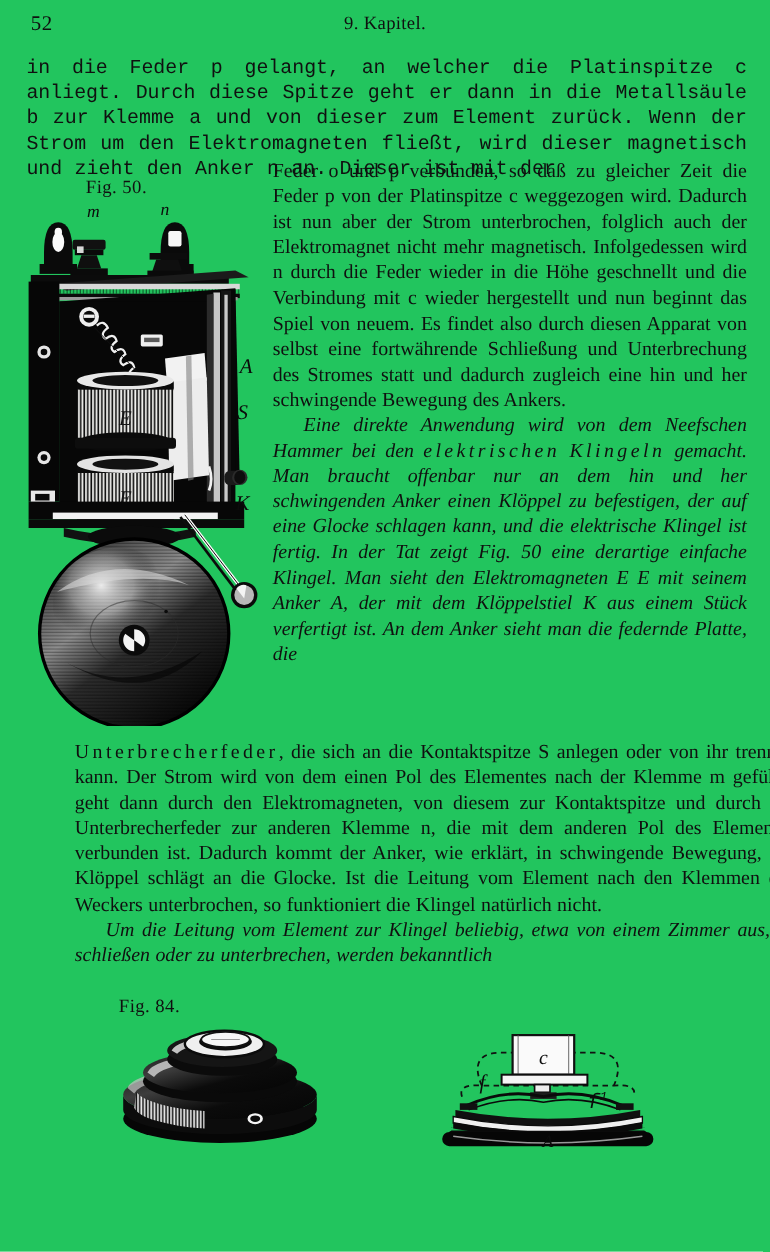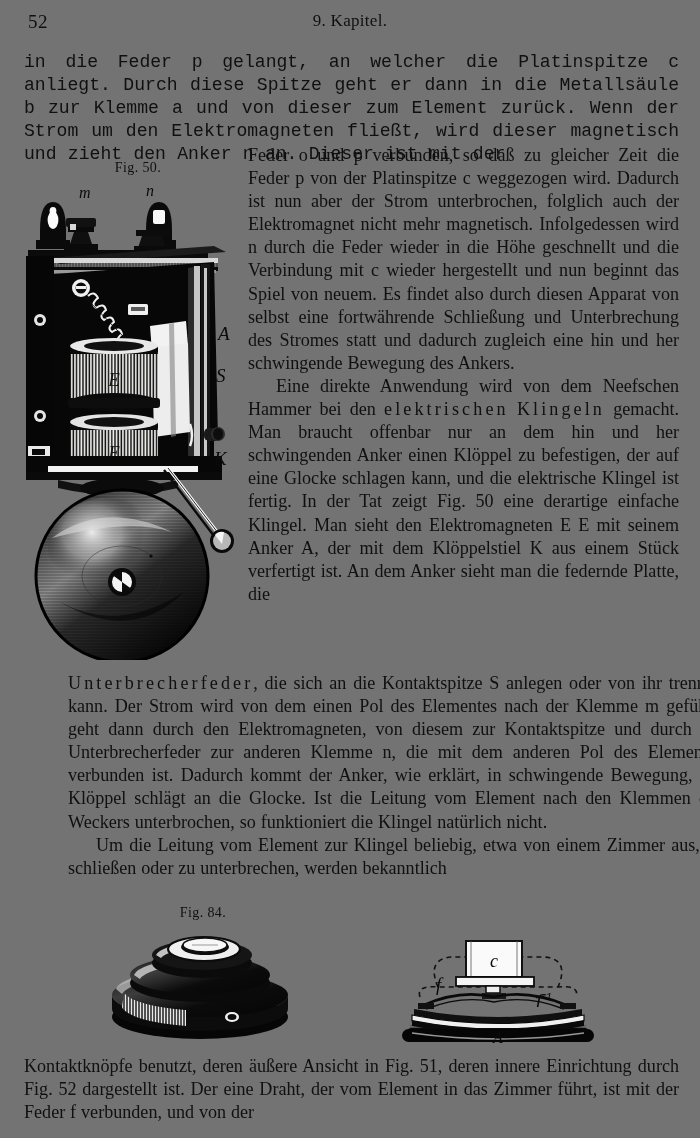--- a/index.html
+++ b/index.html
@@ -12,21 +12,21 @@
     height: 1138px;
     position: relative;
     overflow: hidden;
     font-family: "Liberation Serif", "DejaVu Serif", serif;
     color: #101010;
     -webkit-font-smoothing: antialiased;
   }
   .page {
     position: absolute;
     inset: 0;
-    background: #737373;
+    background: #22c55e;
   }
 
   
   .runhead {
     position: absolute;
     top: 11px;
     left: 24px;
     right: 24px;
     height: 22px;
   }
@@ -51,21 +51,21 @@
   .col {
     position: absolute;
     font-size: 18.1px;
     line-height: 23.1px;
     text-align: justify;
     text-justify: inter-word;
     hyphens: none;
     word-spacing: .4px;
   }
   .col p { margin: 0; }
-  .col p.ind { text-indent: 28px; }
+  .col p.ind { text-indent: 28px; font-style: italic; }
 
   
   #block-top {
     left: 24px;
     top: 51px;
     width: 655px;
     font-family: Liberation Mono, monospace;
   }
   
   #block-side {
@@ -84,23 +84,23 @@
   #block-bottom {
     left: 24px;
     top: 1055px;
     width: 655px;
   }
 
   .sp { letter-spacing: 3.1px; }
 
   
   .figcap {
-    font-size: 14px;
+    font-size: 17px;
     letter-spacing: .4px;
-    text-align: center;
+    text-align: left;
     font-family: "Liberation Serif", "DejaVu Serif", serif;
   }
   .fig {
     position: absolute;
   }
   #fig50 { left: 18px; top: 160px; width: 228px; height: 500px; }
   #fig51 { left: 108px; top: 905px; width: 190px; height: 140px; }
   #fig52 { left: 398px; top: 905px; width: 200px; height: 140px; }
 
   .fig50cap { position:absolute; left: 60px; top: 0; width: 120px; }
@@ -387,17 +387,14 @@
 
       <rect x="4" y="104" width="192" height="13" rx="6.5" fill="#060606"></rect>
       <path d="M14 108 q86 12 172 0" fill="none" stroke="#c9c9c9" stroke-width="1.4" opacity="0.75"></path>
       <text x="100" y="118" font-family="Liberation Serif, serif" font-size="16" font-style="italic" fill="#0b0b0b" text-anchor="middle">A</text>
     </svg>
 
     <div class="lbl" style="left:38px; top:69px;">f</div>
     <div class="lbl" style="left:136px; top:86px;font-family:Liberation Mono, monospace;"><span>f</span><sup style="font-size:11px;">1</sup></div>
   </div>
 
-  <div class="col" id="block-bottom">
-    <p>Kontaktknöpfe benutzt, deren äußere Ansicht in Fig. 51, deren innere Einrichtung durch Fig. 52 dargestellt ist. Der eine Draht, der vom Element in das Zimmer führt, ist mit der Feder f verbunden, und von der</p>
-  </div>
 
 </div>
 
 </body></html>

